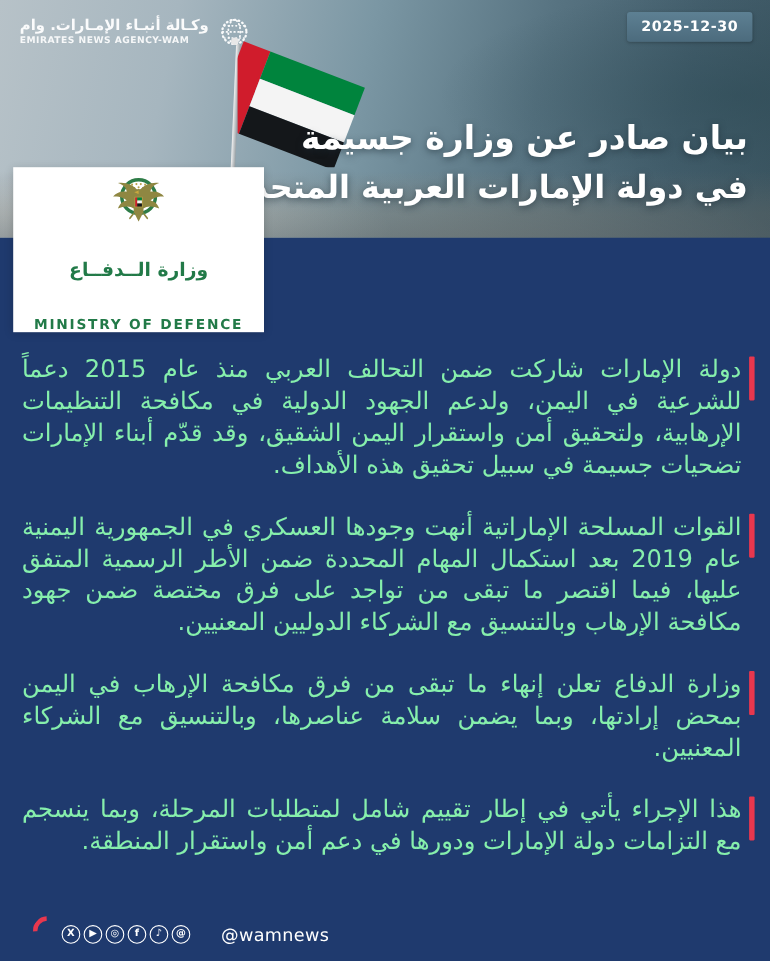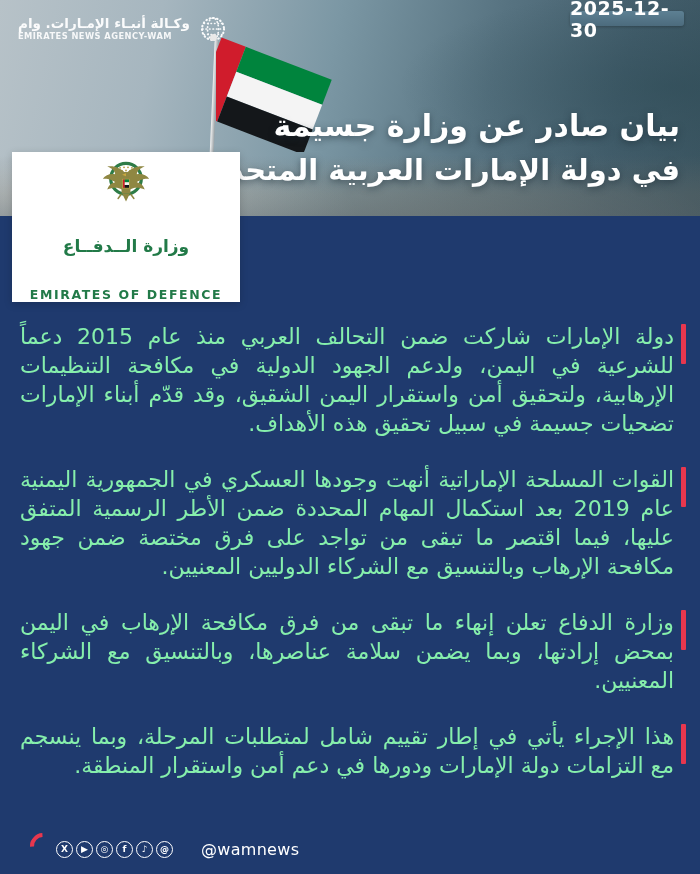--- a/index.html
+++ b/index.html
@@ -19,24 +19,24 @@
       linear-gradient(102deg,#b7c2c8 0%,#a6b6bf 22%,#7b97a4 46%,#577381 68%,#445f6d 86%,#3c5662 100%);
   }
   
   .wam-logo{position:absolute;top:15px;left:18px;display:flex;align-items:center;gap:9px;color:rgba(255,255,255,0.94);}
   .wam-text{display:flex;flex-direction:column;align-items:flex-start;line-height:1.15;}
   .wam-ar{font-size:13.5px;font-weight:bold;direction:rtl;}
   .wam-en{font-size:8.3px;letter-spacing:0.45px;font-weight:bold;opacity:0.95;}
   .wam-globe{width:28px;height:28px;flex:0 0 auto;opacity:0.95;}
   
   .date-badge{
-    position:absolute;top:11px;left:570px;width:114px;height:15px;
+    position:absolute;top:11px;left:570px;width:114px;height:27px;
     background:linear-gradient(180deg,#5d8093,#4c6b7d);
     border-radius:3px;display:flex;align-items:center;justify-content:center;
-    color:#fff;font-weight:bold;font-size:19px;letter-spacing:0.5px;
+    color:#fff;font-weight:bold;font-size:13px;letter-spacing:0.5px;
     box-shadow:0 1px 3px rgba(0,0,0,0.25);
   }
   
   .flag-pole{
     position:absolute;left:212px;top:40px;width:4px;height:122px;
     background:linear-gradient(90deg,#f2f2f2,#9aa2a6);
     transform:rotate(2.5deg);border-radius:2px;
   }
   .flag-finial{position:absolute;left:210px;top:34px;width:7px;height:7px;border-radius:50%;background:#e8e8e8;}
   .uae-flag{position:absolute;left:216px;top:36px;width:136px;height:116px;}
@@ -136,21 +136,21 @@
       <path d="M60 31 L52 34 L60 37 Z" fill="#c9a83f"></path>
       <rect x="53.2" y="43" width="13.6" height="18" fill="none" stroke="#b9a04a" stroke-width="1.4"></rect>
       <rect x="53.9" y="43.7" width="3.6" height="16.6" fill="#d01c2c"></rect>
       <rect x="57.5" y="43.7" width="8.6" height="5.5" fill="#00843d"></rect>
       <rect x="57.5" y="49.2" width="8.6" height="5.5" fill="#f4f4f4"></rect>
       <rect x="57.5" y="54.7" width="8.6" height="5.6" fill="#14171a"></rect>
       <path d="M52 72 L68 72 L60 88 Z" fill="#8f8742"></path>
       <path d="M50 74 L44 82 M70 74 L76 82" stroke="#8f8742" stroke-width="3" stroke-linecap="round"></path>
     </svg>
     <div class="mod-ar">وزارة الــدفــاع</div>
-    <div class="mod-en">EMIRATES OF DEFENCE</div>
+    <div class="mod-en">MINISTRY OF DEFENCE</div>
   </div>
 
   <div class="statement">
     <p class="para">
       <span class="accent-bar" style="background:#e8374e"></span>
       <span>دولة الإمارات شاركت ضمن التحالف العربي منذ عام 2015 دعماً للشرعية في اليمن، ولدعم الجهود الدولية في مكافحة التنظيمات الإرهابية، ولتحقيق أمن واستقرار اليمن الشقيق، وقد قدّم أبناء الإمارات تضحيات جسيمة في سبيل تحقيق هذه الأهداف.</span>
     </p>
     <p class="para">
       <span class="accent-bar" style="background:#e8374e"></span>
       <span>القوات المسلحة الإماراتية أنهت وجودها العسكري في الجمهورية اليمنية عام 2019 بعد استكمال المهام المحددة ضمن الأطر الرسمية المتفق عليها، فيما اقتصر ما تبقى من تواجد على فرق مختصة ضمن جهود مكافحة الإرهاب وبالتنسيق مع الشركاء الدوليين المعنيين.</span>

